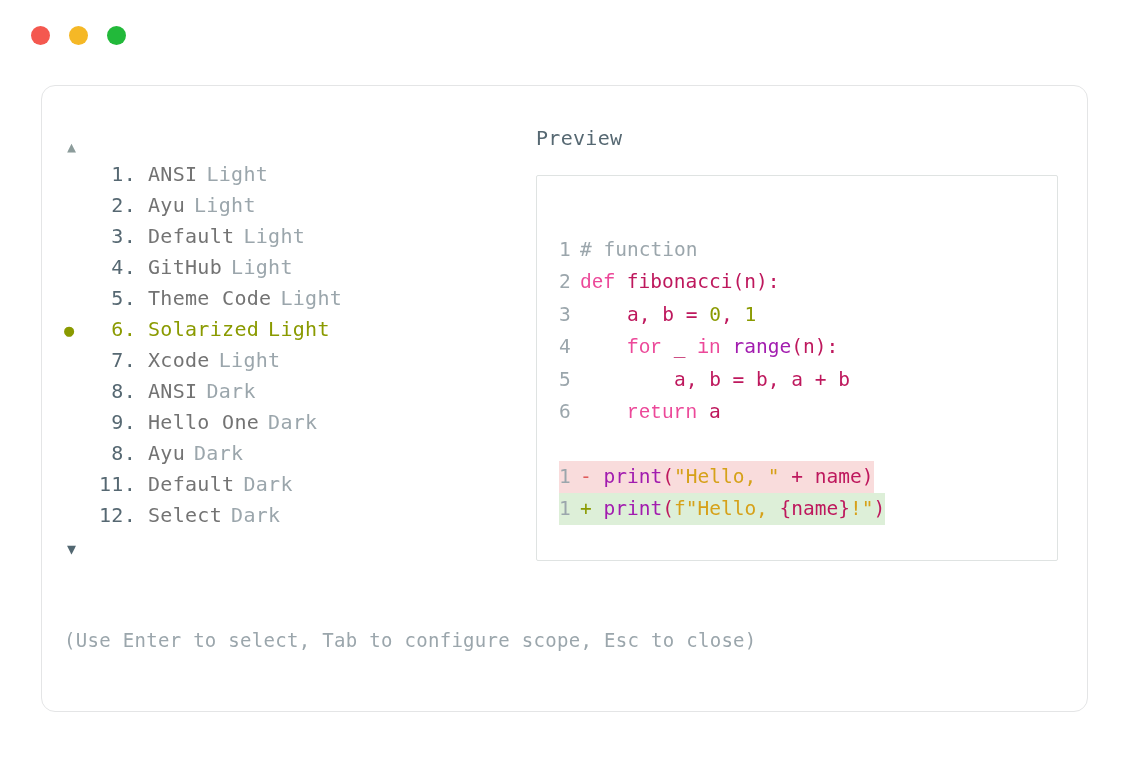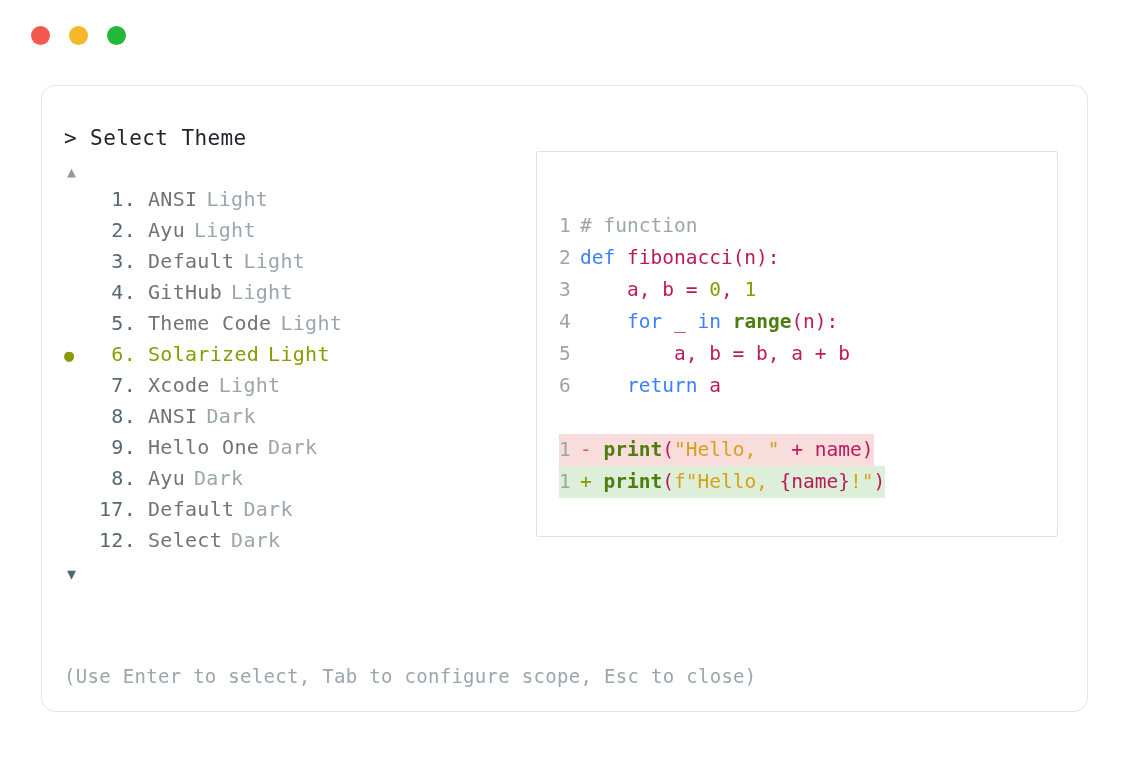--- a/index.html
+++ b/index.html
@@ -130,21 +130,20 @@
   }
 
   .hint {
     position: absolute;
     left: 22px;
     top: 543px;
     font-size: 19px;
     color: #9ba6ac;
     letter-spacing: 0.3px;
     white-space: pre;
-    margin-top: 36px;
   }
 
   
   .right-col {
     position: absolute;
     left: 494px;
     top: 40px;
     width: 530px;
   }
   .preview-label {
@@ -172,22 +171,22 @@
   .code-line { white-space: pre; }
   .ln {
     color: #9ba6ac;
     display: inline-block;
     width: 11px;
     text-align: right;
     margin-right: 10px;
   }
 
   .tok-comment { color: #9ba6ac; }
-  .tok-kw      { color: #3b82f6; }
-  .tok-fn      { color: #4d7c0f; font-weight: bold; }
+  .tok-kw      { color: #ec4899; font-family: Liberation Mono, monospace; }
+  .tok-fn      { color: #a21caf; }
   .tok-num     { color: #8a9a00; }
   .tok-plain   { color: #be185d; }
   .tok-str     { color: #d6a119; }
 
   .diff-block {
     margin-top: 32px;
     font-size: 19.5px;
     line-height: 32px;
     white-space: pre;
   }
@@ -206,45 +205,45 @@
 <div class="titlebar">
   <span class="dot" style="background: rgb(244, 88, 79);"></span>
   <span class="dot" style="background: rgb(245, 184, 38);"></span>
   <span class="dot" style="background: rgb(34, 185, 58);"></span>
 </div>
 
 <div class="card">
   <div class="card-inner">
 
     <div class="left-col">
-      <div class="prompt-header">&gt; Select Theme</div>
 
       <div class="scroll-arrow up">▲</div>
 
       <ul class="theme-list">
           <li class="theme-item"><span class="bullet-cell"></span><span class="idx">1.</span><span class="tname">ANSI</span><span class="tvariant">Light</span></li>
           <li class="theme-item"><span class="bullet-cell"></span><span class="idx">2.</span><span class="tname">Ayu</span><span class="tvariant">Light</span></li>
           <li class="theme-item"><span class="bullet-cell"></span><span class="idx">3.</span><span class="tname">Default</span><span class="tvariant">Light</span></li>
           <li class="theme-item"><span class="bullet-cell"></span><span class="idx">4.</span><span class="tname">GitHub</span><span class="tvariant">Light</span></li>
           <li class="theme-item"><span class="bullet-cell"></span><span class="idx">5.</span><span class="tname">Theme Code</span><span class="tvariant">Light</span></li>
           <li class="theme-item selected"><span class="bullet-cell"><span class="bullet">●</span></span><span class="idx">6.</span><span class="tname">Solarized</span><span class="tvariant">Light</span></li>
           <li class="theme-item"><span class="bullet-cell"></span><span class="idx">7.</span><span class="tname">Xcode</span><span class="tvariant">Light</span></li>
           <li class="theme-item"><span class="bullet-cell"></span><span class="idx">8.</span><span class="tname">ANSI</span><span class="tvariant">Dark</span></li>
           <li class="theme-item"><span class="bullet-cell"></span><span class="idx">9.</span><span class="tname">Hello One</span><span class="tvariant">Dark</span></li>
           <li class="theme-item"><span class="bullet-cell"></span><span class="idx">8.</span><span class="tname">Ayu</span><span class="tvariant">Dark</span></li>
-          <li class="theme-item"><span class="bullet-cell"></span><span class="idx">17.</span><span class="tname">Default</span><span class="tvariant">Dark</span></li>
+          <li class="theme-item"><span class="bullet-cell"></span><span class="idx">11.</span><span class="tname">Default</span><span class="tvariant">Dark</span></li>
           <li class="theme-item"><span class="bullet-cell"></span><span class="idx">12.</span><span class="tname">Select</span><span class="tvariant">Dark</span></li>
         </ul>
 
       <div class="scroll-arrow down">▼</div>
     </div>
 
     <div class="hint">(Use Enter to select, Tab to configure scope, Esc to close)</div>
 
     <div class="right-col">
+      <div class="preview-label">Preview</div>
 
       <div class="preview-panel">
         <div class="code-block"><div class="code-line"><span class="ln">1</span><span class="tok-comment"># function</span></div><div class="code-line"><span class="ln">2</span><span class="tok-kw">def</span><span class="tok-plain"> fibonacci(n):</span></div><div class="code-line"><span class="ln">3</span><span class="tok-plain">    a, b = </span><span class="tok-num">0</span><span class="tok-plain">, </span><span class="tok-num">1</span></div><div class="code-line"><span class="ln">4</span><span class="tok-plain">    </span><span class="tok-kw">for</span><span class="tok-plain"> _ </span><span class="tok-kw">in</span><span class="tok-plain"> </span><span class="tok-fn">range</span><span class="tok-plain">(n):</span></div><div class="code-line"><span class="ln">5</span><span class="tok-plain">        a, b = b, a + b</span></div><div class="code-line"><span class="ln">6</span><span class="tok-plain">    </span><span class="tok-kw">return</span><span class="tok-plain"> a</span></div></div>
         <div class="diff-block"><div><span class="diff-line del"><span class="ln">1</span><span class="marker-del">- </span><span class="tok-fn">print</span><span class="tok-plain">(</span><span class="tok-str">"Hello, "</span><span class="tok-plain"> + name)</span></span></div><div><span class="diff-line add"><span class="ln">1</span><span class="marker-add">+ </span><span class="tok-fn">print</span><span class="tok-plain">(</span><span class="tok-str">f"Hello, </span><span class="tok-plain">{name}</span><span class="tok-str">!"</span><span class="tok-plain">)</span></span></div></div>
       </div>
     </div>
 
   </div>
 </div>
 

